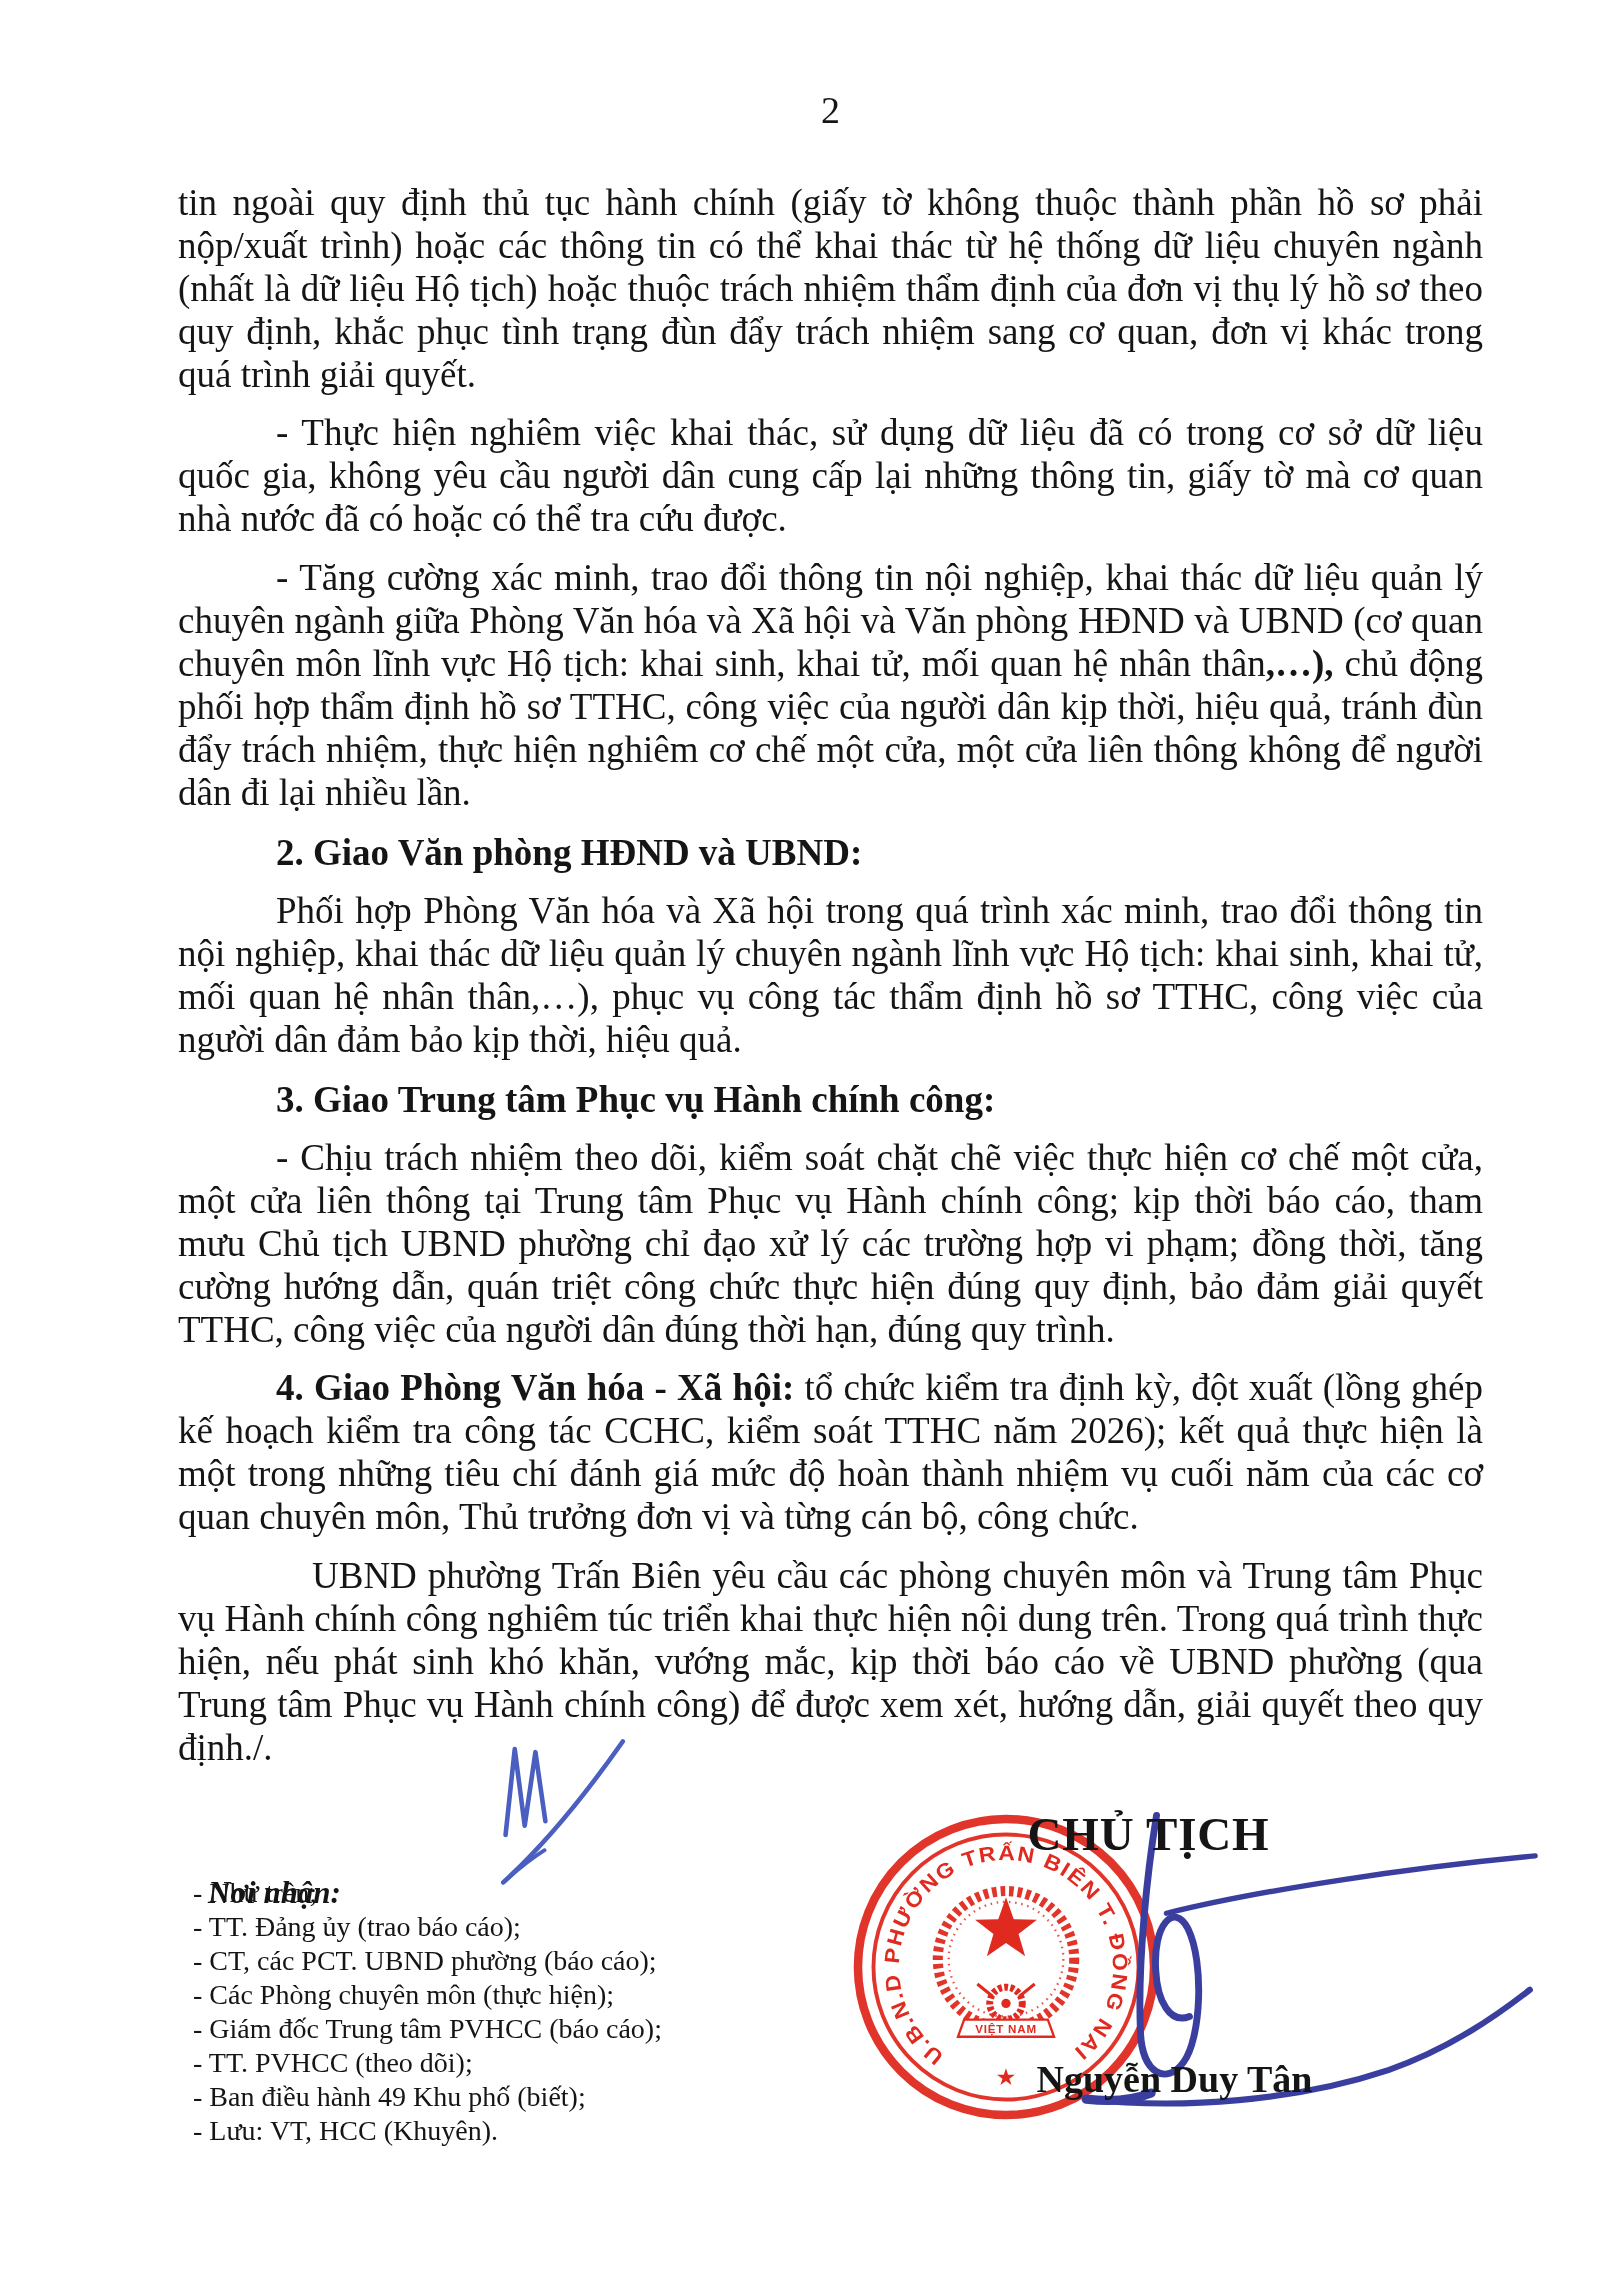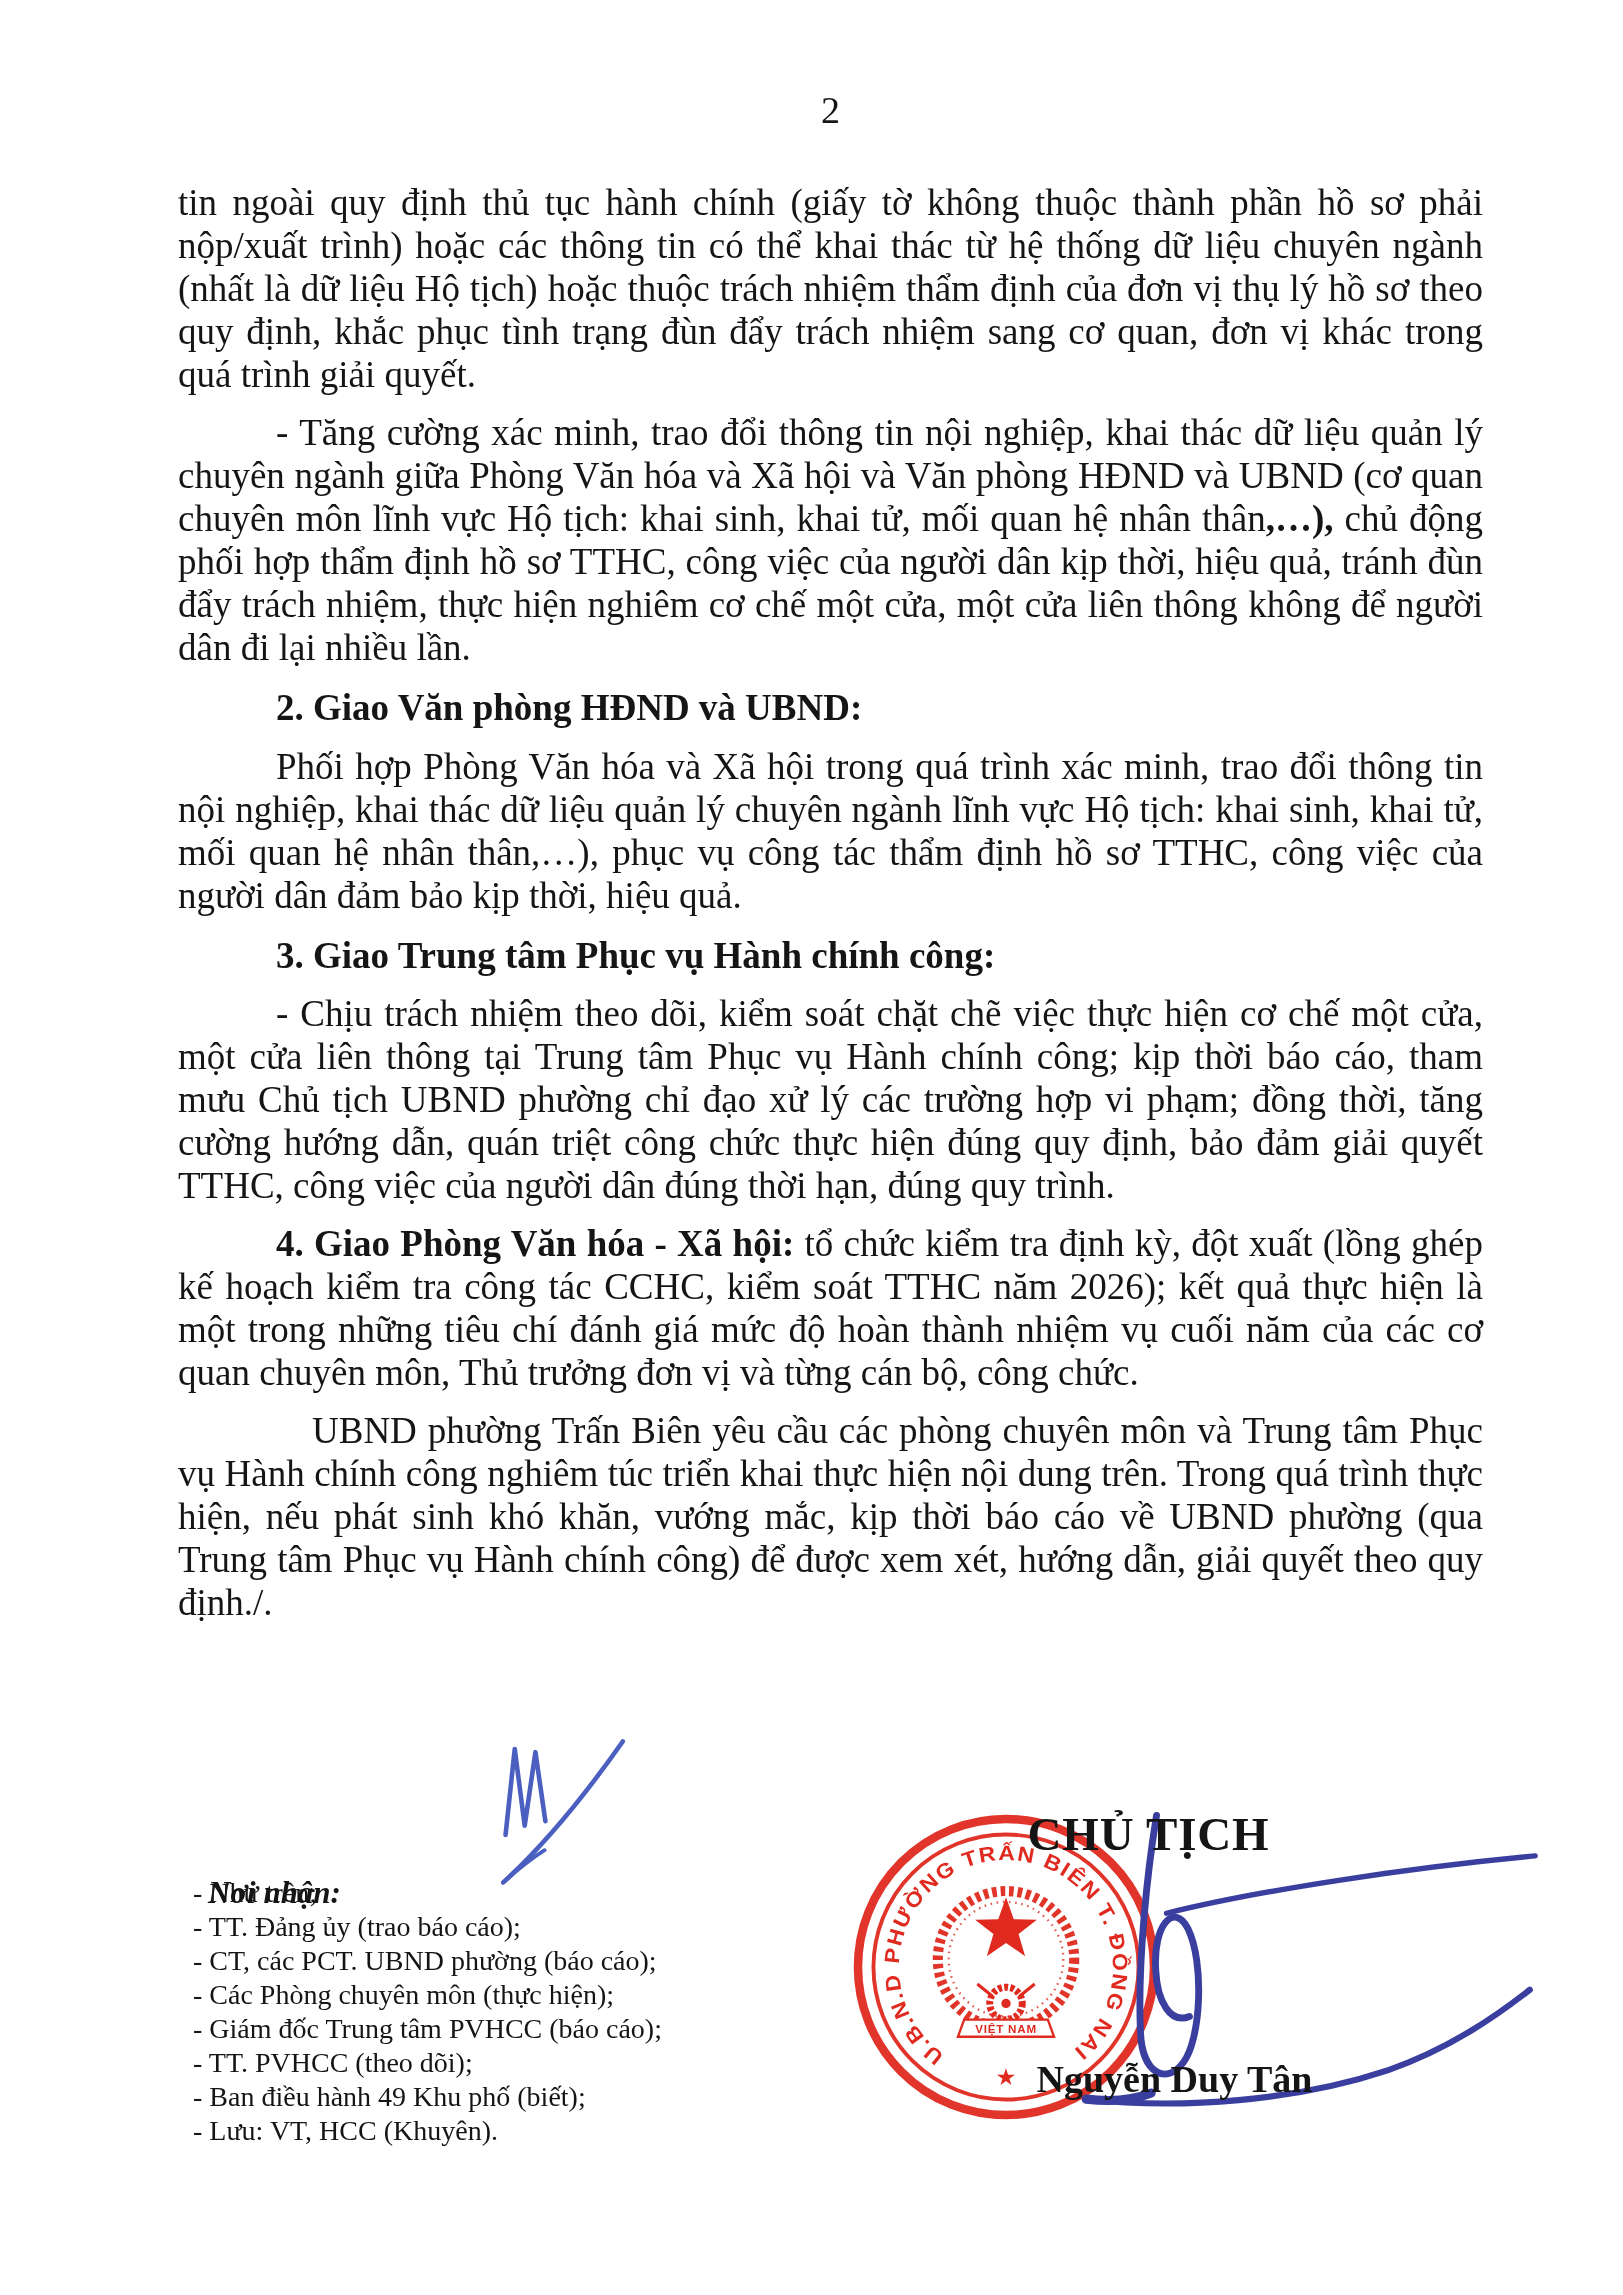--- a/index.html
+++ b/index.html
@@ -65,20 +65,21 @@
     font-weight:bold;font-size:15px;letter-spacing:1px;
   }
 </style>
 </head>
 <body>
 
 <div class="page-number">2</div>
 
 <div class="content">
   <p class="continued">tin ngoài quy định thủ tục hành chính (giấy tờ không thuộc thành phần hồ sơ phải nộp/xuất trình) hoặc các thông tin có thể khai thác từ hệ thống dữ liệu chuyên ngành (nhất là dữ liệu Hộ tịch) hoặc thuộc trách nhiệm thẩm định của đơn vị thụ lý hồ sơ theo quy định, khắc phục tình trạng đùn đẩy trách nhiệm sang cơ quan, đơn vị khác trong quá trình giải quyết.</p>
+  <p>- Thực hiện nghiêm việc khai thác, sử dụng dữ liệu đã có trong cơ sở dữ liệu quốc gia, không yêu cầu người dân cung cấp lại những thông tin, giấy tờ mà cơ quan nhà nước đã có hoặc có thể tra cứu được.</p>
   <p><span>- Tăng cường xác minh, trao đổi thông tin nội nghiệp, khai thác dữ liệu quản lý chuyên ngành giữa Phòng Văn hóa và Xã hội và Văn phòng HĐND và UBND (cơ quan chuyên môn lĩnh vực Hộ tịch: khai sinh, khai tử, mối quan hệ nhân thân</span><span class="bseg">,…),</span><span> chủ động phối hợp thẩm định hồ sơ TTHC, công việc của người dân kịp thời, hiệu quả, tránh đùn đẩy trách nhiệm, thực hiện nghiêm cơ chế một cửa, một cửa liên thông không để người dân đi lại nhiều lần.</span></p>
   <p class="heading">2. Giao Văn phòng HĐND và UBND:</p>
   <p>Phối hợp Phòng Văn hóa và Xã hội trong quá trình xác minh, trao đổi thông tin nội nghiệp, khai thác dữ liệu quản lý chuyên ngành lĩnh vực Hộ tịch: khai sinh, khai tử, mối quan hệ nhân thân,…), phục vụ công tác thẩm định hồ sơ TTHC, công việc của người dân đảm bảo kịp thời, hiệu quả.</p>
   <p class="heading">3. Giao Trung tâm Phục vụ Hành chính công:</p>
   <p>- Chịu trách nhiệm theo dõi, kiểm soát chặt chẽ việc thực hiện cơ chế một cửa, một cửa liên thông tại Trung tâm Phục vụ Hành chính công; kịp thời báo cáo, tham mưu Chủ tịch UBND phường chỉ đạo xử lý các trường hợp vi phạm; đồng thời, tăng cường hướng dẫn, quán triệt công chức thực hiện đúng quy định, bảo đảm giải quyết TTHC, công việc của người dân đúng thời hạn, đúng quy trình.</p>
   <p><span class="bseg">4. Giao Phòng Văn hóa - Xã hội:</span><span> tổ chức kiểm tra định kỳ, đột xuất (lồng ghép kế hoạch kiểm tra công tác CCHC, kiểm soát TTHC năm 2026); kết quả thực hiện là một trong những tiêu chí đánh giá mức độ hoàn thành nhiệm vụ cuối năm của các cơ quan chuyên môn, Thủ trưởng đơn vị và từng cán bộ, công chức.</span></p>
   <p class="closing">UBND phường Trấn Biên yêu cầu các phòng chuyên môn và Trung tâm Phục vụ Hành chính công nghiêm túc triển khai thực hiện nội dung trên. Trong quá trình thực hiện, nếu phát sinh khó khăn, vướng mắc, kịp thời báo cáo về UBND phường (qua Trung tâm Phục vụ Hành chính công) để được xem xét, hướng dẫn, giải quyết theo quy định./.</p>
 </div>
 
 <svg class="signature-initial" viewBox="0 0 240 235" fill="none" xmlns="http://www.w3.org/2000/svg">

